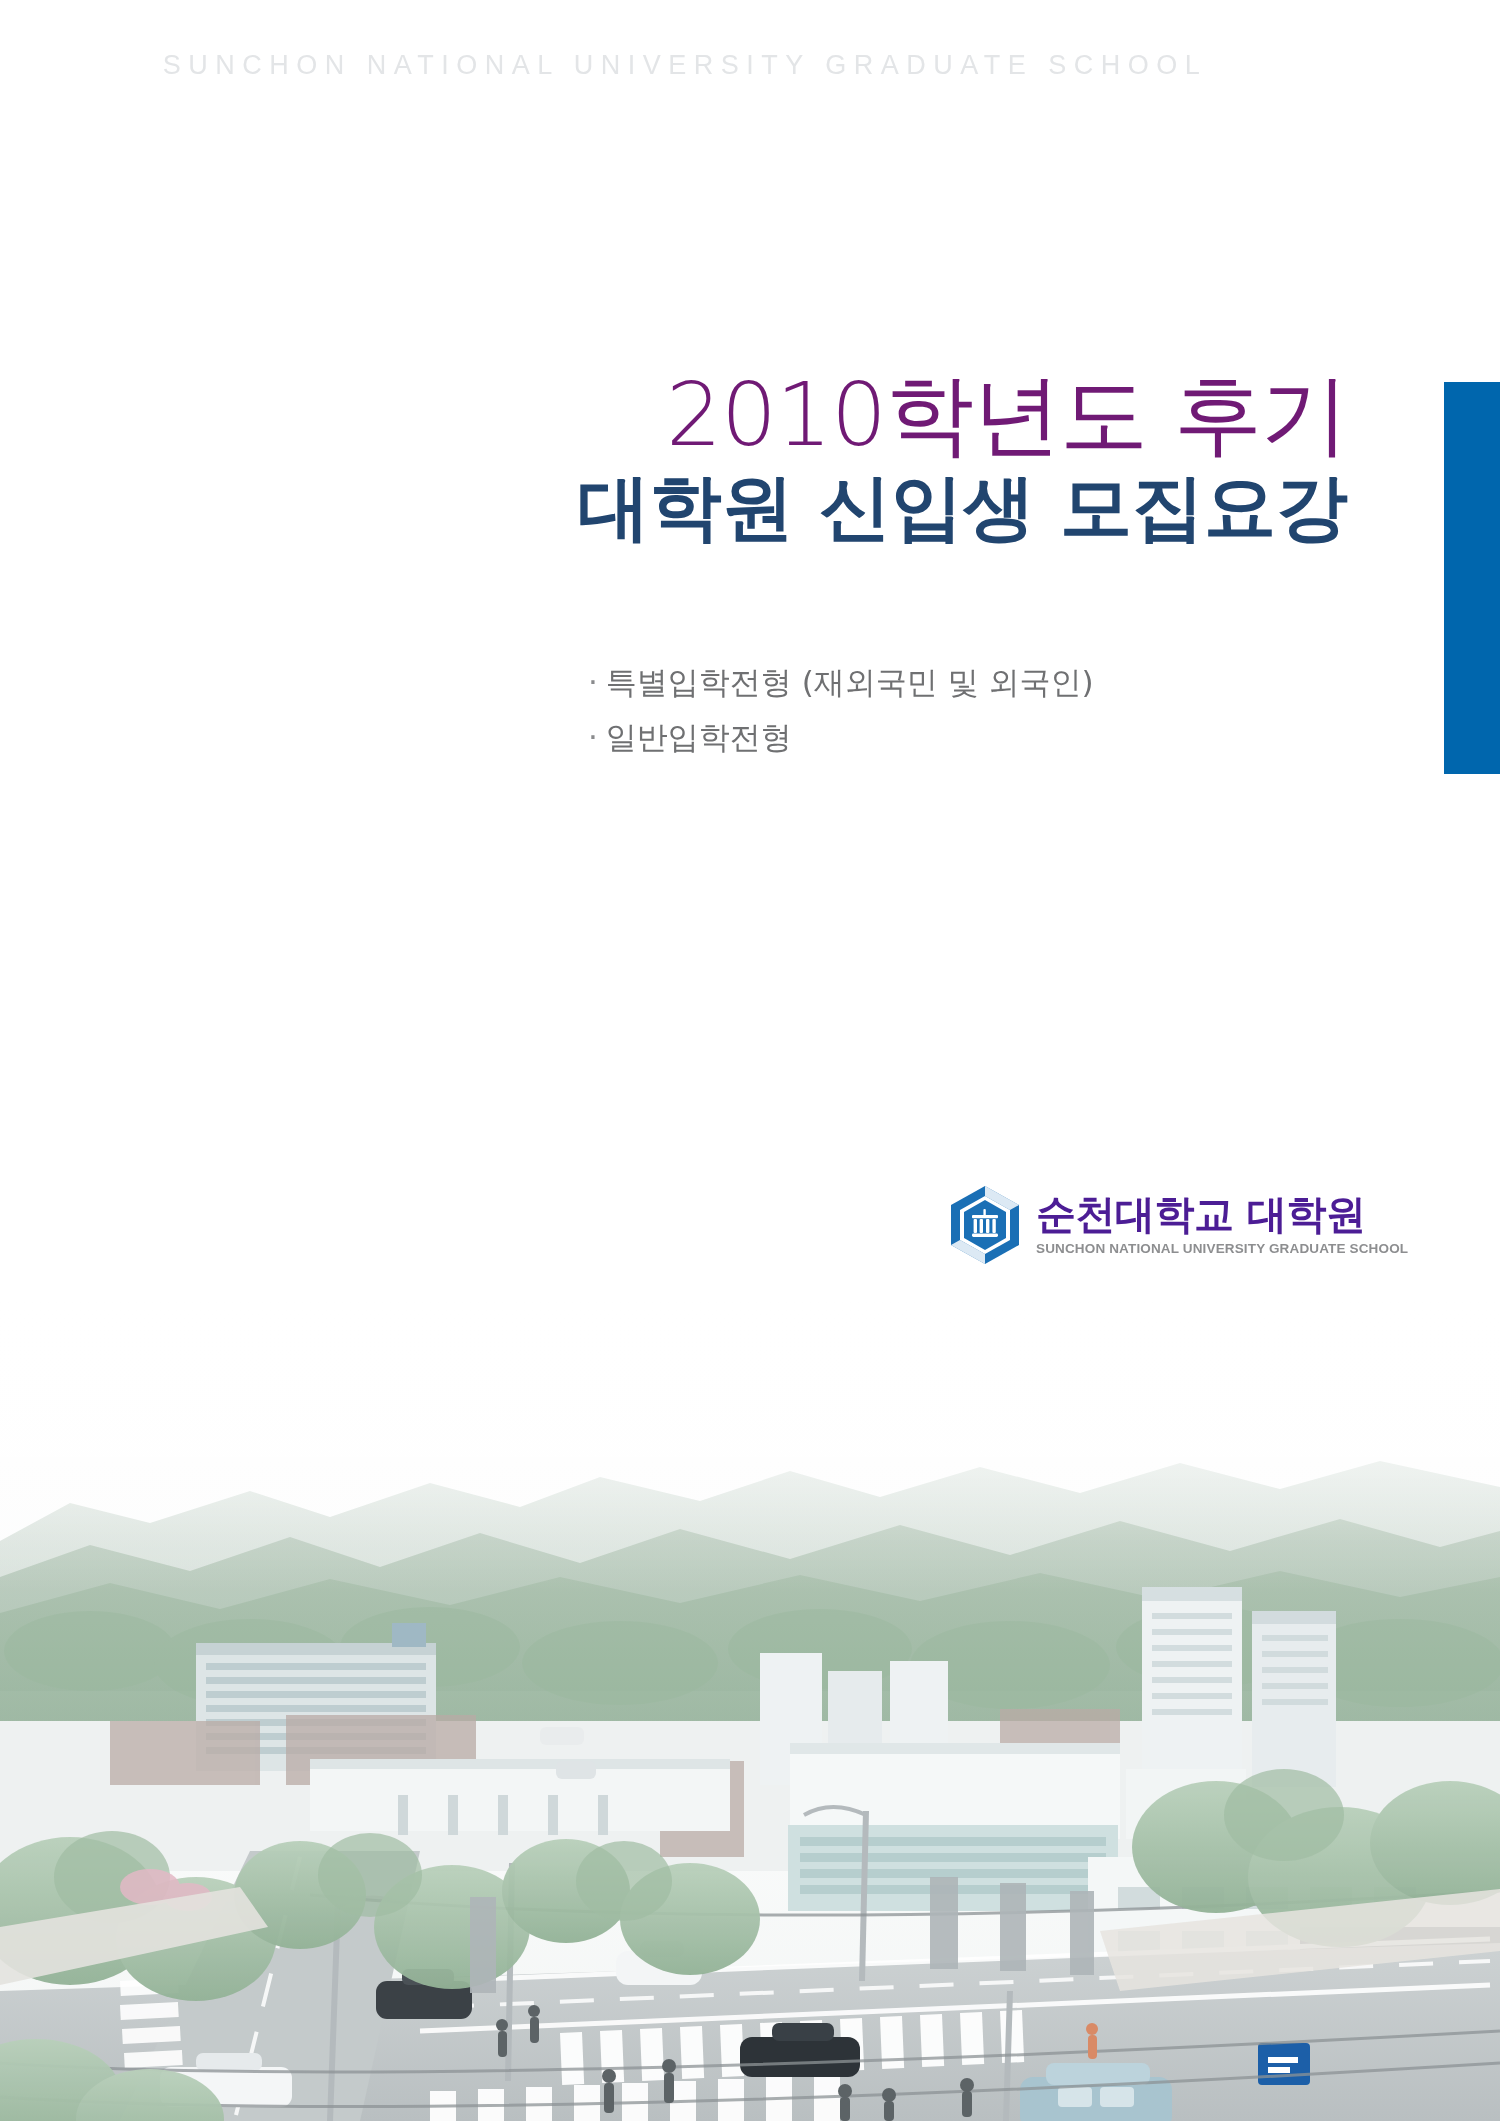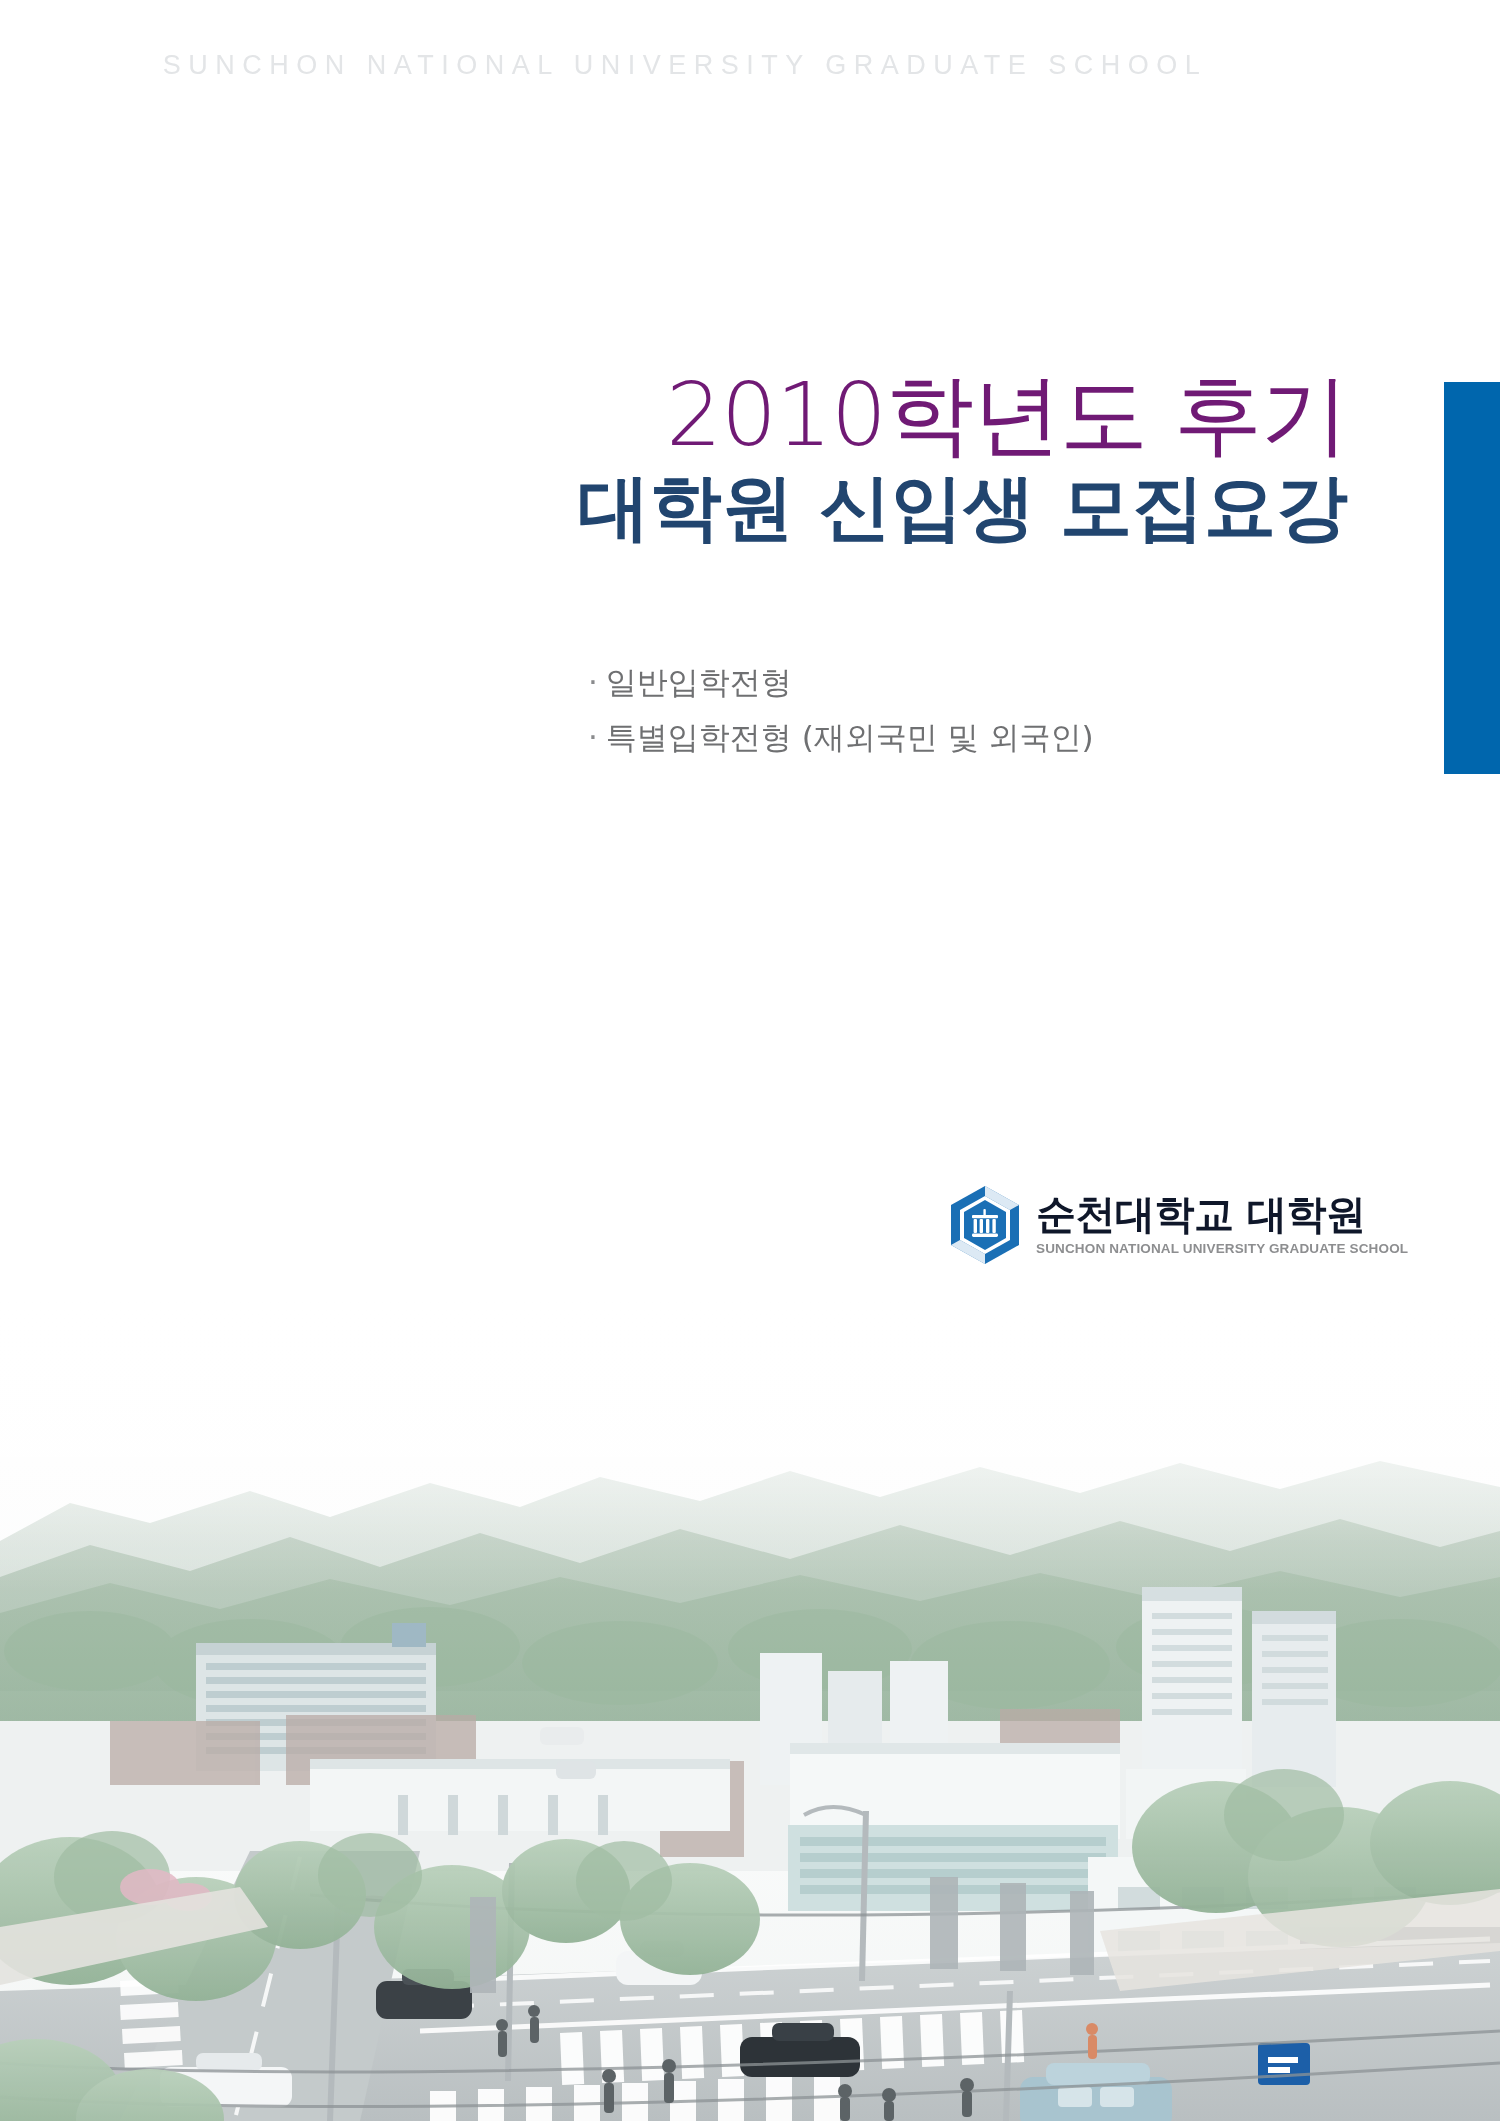--- a/index.html
+++ b/index.html
@@ -55,21 +55,21 @@
   .bullet .dot{color:#8a8b8d;margin-right:8px;}
 
   
   .logo{
     position:absolute;left:948px;top:1185px;
     display:flex;align-items:center;gap:14px;
   }
   .logo-mark{width:74px;height:80px;flex:0 0 auto;}
   .logo-words{display:flex;flex-direction:column;justify-content:center;}
   .logo-ko{
-    font-size:40px;font-weight:700;color:#0f172a;line-height:1.0;
+    font-size:40px;font-weight:700;color:#4c1d95;line-height:1.0;
     letter-spacing:-0.5px;white-space:nowrap;
     font-family:"DejaVu Sans","Liberation Sans",sans-serif;
   }
   .logo-en{
     font-size:13.5px;font-weight:600;color:#8d8e90;
     letter-spacing:0.15px;white-space:nowrap;margin-top:7px;
     font-family:"Liberation Sans",sans-serif;
   }
 
   
@@ -94,24 +94,24 @@
 
   <div class="accent-bar"></div>
 
   <div class="title-block">
     <div class="title-line1">2010학년도 후기</div>
     <div class="title-line2">대학원 신입생 모집요강</div>
   </div>
 
   <div class="bullets">
     <div class="bullet">
-      <span class="dot">·</span><span>일반입학전형</span>
+      <span class="dot">·</span><span>특별입학전형 (재외국민 및 외국인)</span>
     </div>
     <div class="bullet">
-      <span class="dot">·</span><span>특별입학전형 (재외국민 및 외국인)</span>
+      <span class="dot">·</span><span>일반입학전형</span>
     </div>
   </div>
 
   <div class="logo">
     <div class="logo-mark">
       <svg viewBox="0 0 74 80" xmlns="http://www.w3.org/2000/svg">
 
         <path d="M37 1 L71 20 L71 60 L37 79 L3 60 L3 20 Z" fill="#1a6fb5"></path>
 
         <path d="M37 11 L62 25 L62 55 L37 69 L12 55 L12 25 Z" fill="#ffffff"></path>

